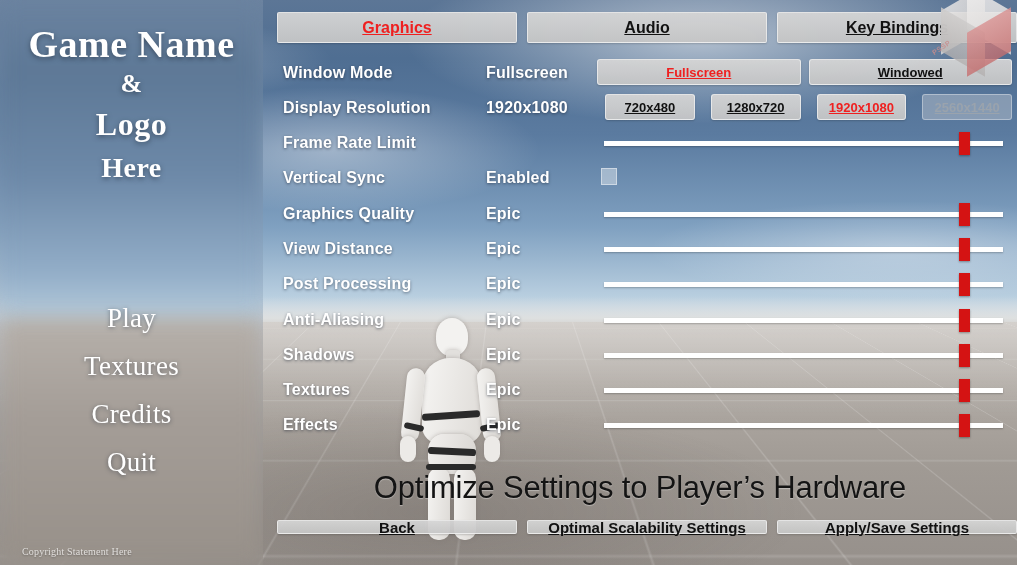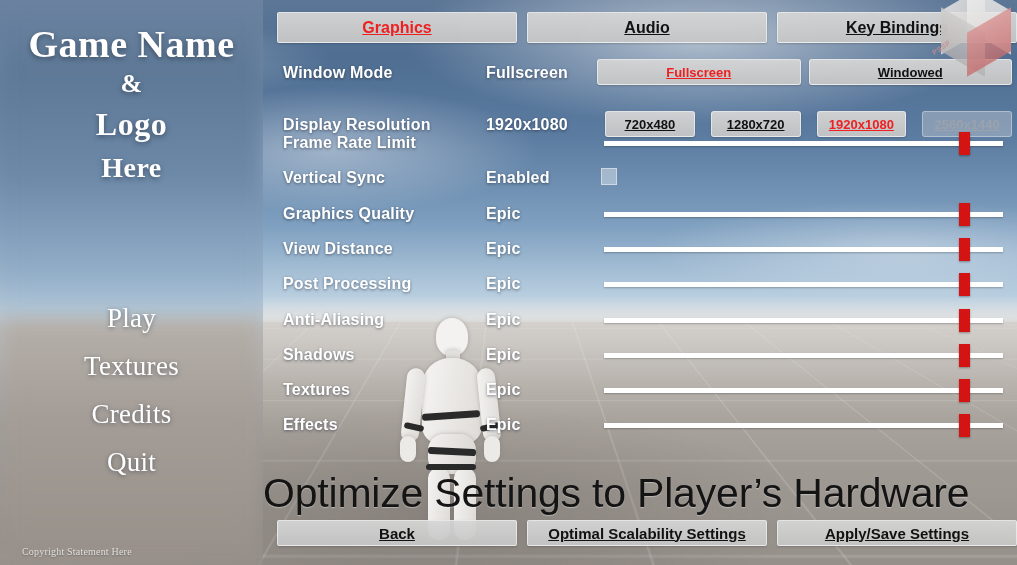--- a/index.html
+++ b/index.html
@@ -163,25 +163,25 @@
   
   .checkbox {
     position:absolute; left:338px; top:8px; width:16px; height:17px;
     background:rgba(235,240,245,.45);
     border:1px solid rgba(255,255,255,.45);
     cursor:pointer;
   }
 
   
   .headline {
-    position:absolute; left:0; top:470px; width:754px; 
-    font-size:41px; color:#141414; letter-spacing:-.2px;
+    position:absolute; left:0; top:470px; width:754px; text-align:center;
+    font-size:31px; color:#141414; letter-spacing:-.2px;
     text-shadow:0 1px 1px rgba(255,255,255,.35);
   }
-  .footer-btns { position:absolute; left:14px; top:520px; width:740px; height:26px; display:flex; gap:10px; }
+  .footer-btns { position:absolute; left:14px; top:520px; width:740px; height:14px; display:flex; gap:10px; }
   .fbtn { flex:1; font-size:15px; border-radius:2px; }
 
   
   .cube { position:absolute; right:4px; top:-4px; width:86px; height:74px; }
   .cube-top {
     position:absolute; left:14px; top:2px; width:44px; height:44px;
     background:linear-gradient(135deg,#e9e7e6,#cfcdcc);
     transform:skewY(-30deg) skewX(0deg); opacity:.85;
   }
   .cube-top2 {
@@ -267,21 +267,21 @@
 
   <div class="row" style="top:55px">
     <div class="row-label">Window Mode</div>
     <div class="row-value">Fullscreen</div>
     <div class="opts">
       <div class="btn opt w2 active">Fullscreen</div>
       <div class="btn opt w2">Windowed</div>
     </div>
   </div>
 
-  <div class="row" style="top:107px">
+  <div class="row" style="top:90px">
     <div class="row-label">Display Resolution</div>
     <div class="row-value">1920x1080</div>
     <div class="opts">
       <div class="btn opt w4">720x480</div>
       <div class="btn opt w4">1280x720</div>
       <div class="btn opt w4 active">1920x1080</div>
       <div class="btn opt w4 disabled">2560x1440</div>
     </div>
   </div>
 

